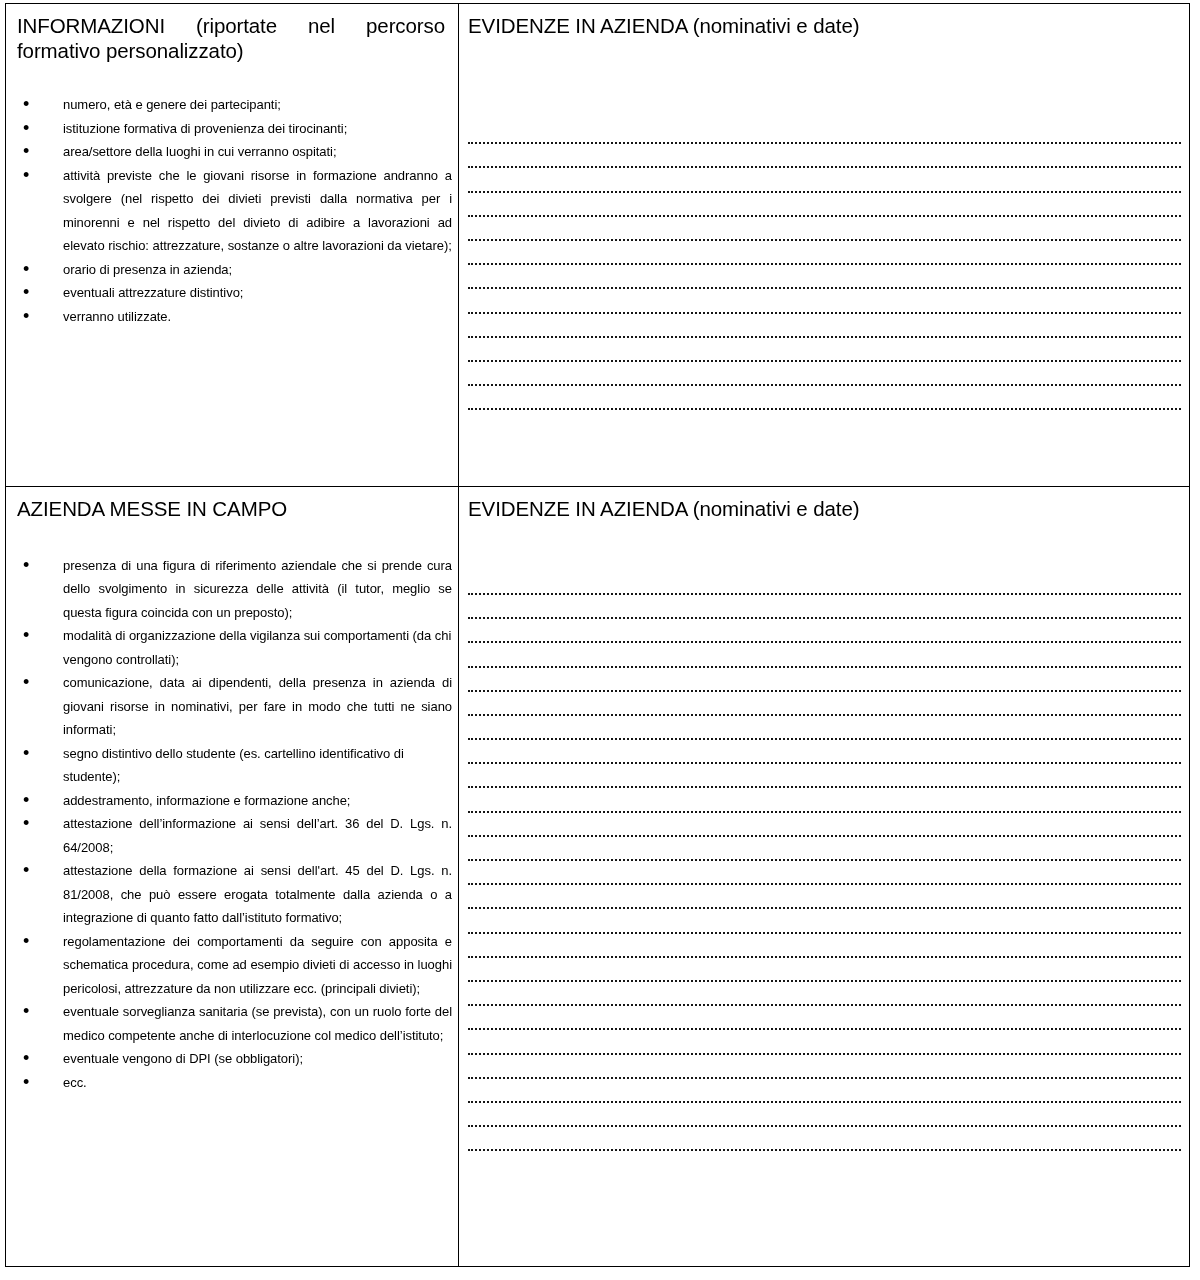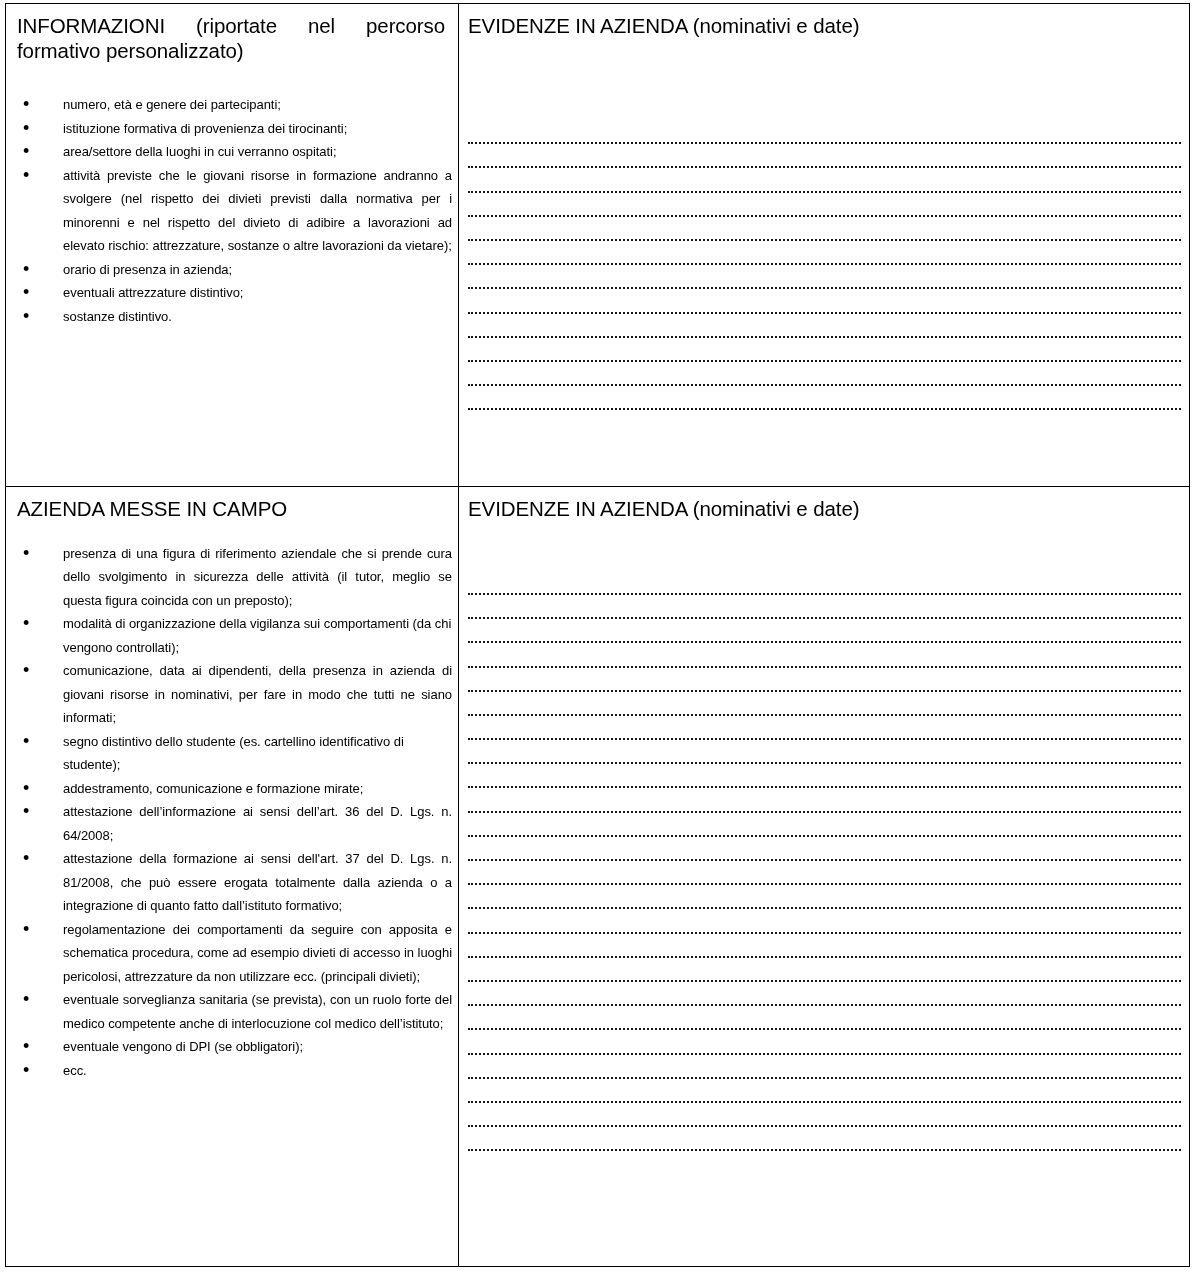--- a/index.html
+++ b/index.html
@@ -63,21 +63,21 @@
   .cell-title.narrow {
     width: 428px;
   }
 
   .bullet-list {
     list-style: none;
     margin: 0;
     padding: 0;
   }
   .bullet-list.first-gap { margin-top: 30px; }
-  .bullet-list.second-gap { margin-top: 21px; }
+  .bullet-list.second-gap { margin-top: 33px; }
 
   .bullet-item {
     position: relative;
     padding-left: 46px;
     font-size: 13px;
     line-height: 23.5px;
     text-align: justify;
     text-align-last: left;
     margin: 0;
     letter-spacing: -0.05px;
@@ -127,21 +127,21 @@
           <div class="cell-inner">
             <p class="cell-title narrow">INFORMAZIONI (riportate nel percorso formativo personalizzato)</p>
 
             <ul class="bullet-list first-gap">
               <li class="bullet-item no-justify">numero, età e genere dei partecipanti;</li>
               <li class="bullet-item">istituzione formativa di provenienza dei tirocinanti;</li>
               <li class="bullet-item">area/settore della luoghi in cui verranno ospitati;</li>
               <li class="bullet-item">attività previste che le giovani risorse in formazione andranno a svolgere (nel rispetto dei divieti previsti dalla normativa per i minorenni e nel rispetto del divieto di adibire a lavorazioni ad elevato rischio: attrezzature, sostanze o altre lavorazioni da vietare);</li>
               <li class="bullet-item no-justify">orario di presenza in azienda;</li>
               <li class="bullet-item no-justify">eventuali attrezzature distintivo;</li>
-              <li class="bullet-item no-justify">sostanze distintivo.</li>
+              <li class="bullet-item no-justify">verranno utilizzate.</li>
             </ul>
           </div>
         </td>
 
         <td class="col-right">
           <div class="cell-inner-right">
             <p class="cell-title">EVIDENZE IN AZIENDA (nominativi e date)</p>
 
             <div class="dot-gap-top"></div>
             <div class="dotline-stack">
@@ -165,23 +165,23 @@
       <tr>
         <td class="col-left">
           <div class="cell-inner">
             <p class="cell-title narrow">AZIENDA MESSE IN CAMPO</p>
 
             <ul class="bullet-list second-gap">
               <li class="bullet-item">presenza di una figura di riferimento aziendale che si prende cura dello svolgimento in sicurezza delle attività (il tutor, meglio se questa figura coincida con un preposto);</li>
               <li class="bullet-item no-justify">modalità di organizzazione della vigilanza sui comportamenti (da chi vengono controllati);</li>
               <li class="bullet-item">comunicazione, data ai dipendenti, della presenza in azienda di giovani risorse in nominativi, per fare in modo che tutti ne siano informati;</li>
               <li class="bullet-item no-justify">segno distintivo dello studente (es. cartellino identificativo di studente);</li>
-              <li class="bullet-item">addestramento, comunicazione e formazione mirate;</li>
+              <li class="bullet-item">addestramento, informazione e formazione anche;</li>
               <li class="bullet-item">attestazione dell’informazione ai sensi dell’art. 36 del D. Lgs. n. 64/2008;</li>
-              <li class="bullet-item">attestazione della formazione ai sensi dell'art. 37 del D. Lgs. n. 81/2008, che può essere erogata totalmente dalla azienda o a integrazione di quanto fatto dall’istituto formativo;</li>
+              <li class="bullet-item">attestazione della formazione ai sensi dell'art. 45 del D. Lgs. n. 81/2008, che può essere erogata totalmente dalla azienda o a integrazione di quanto fatto dall’istituto formativo;</li>
               <li class="bullet-item">regolamentazione dei comportamenti da seguire con apposita e schematica procedura, come ad esempio divieti di accesso in luoghi pericolosi, attrezzature da non utilizzare ecc. (principali divieti);</li>
               <li class="bullet-item">eventuale sorveglianza sanitaria (se prevista), con un ruolo forte del medico competente anche di interlocuzione col medico dell’istituto;</li>
               <li class="bullet-item no-justify">eventuale vengono di DPI (se obbligatori);</li>
               <li class="bullet-item no-justify">ecc.</li>
             </ul>
           </div>
         </td>
 
         <td class="col-right">
           <div class="cell-inner-right">

